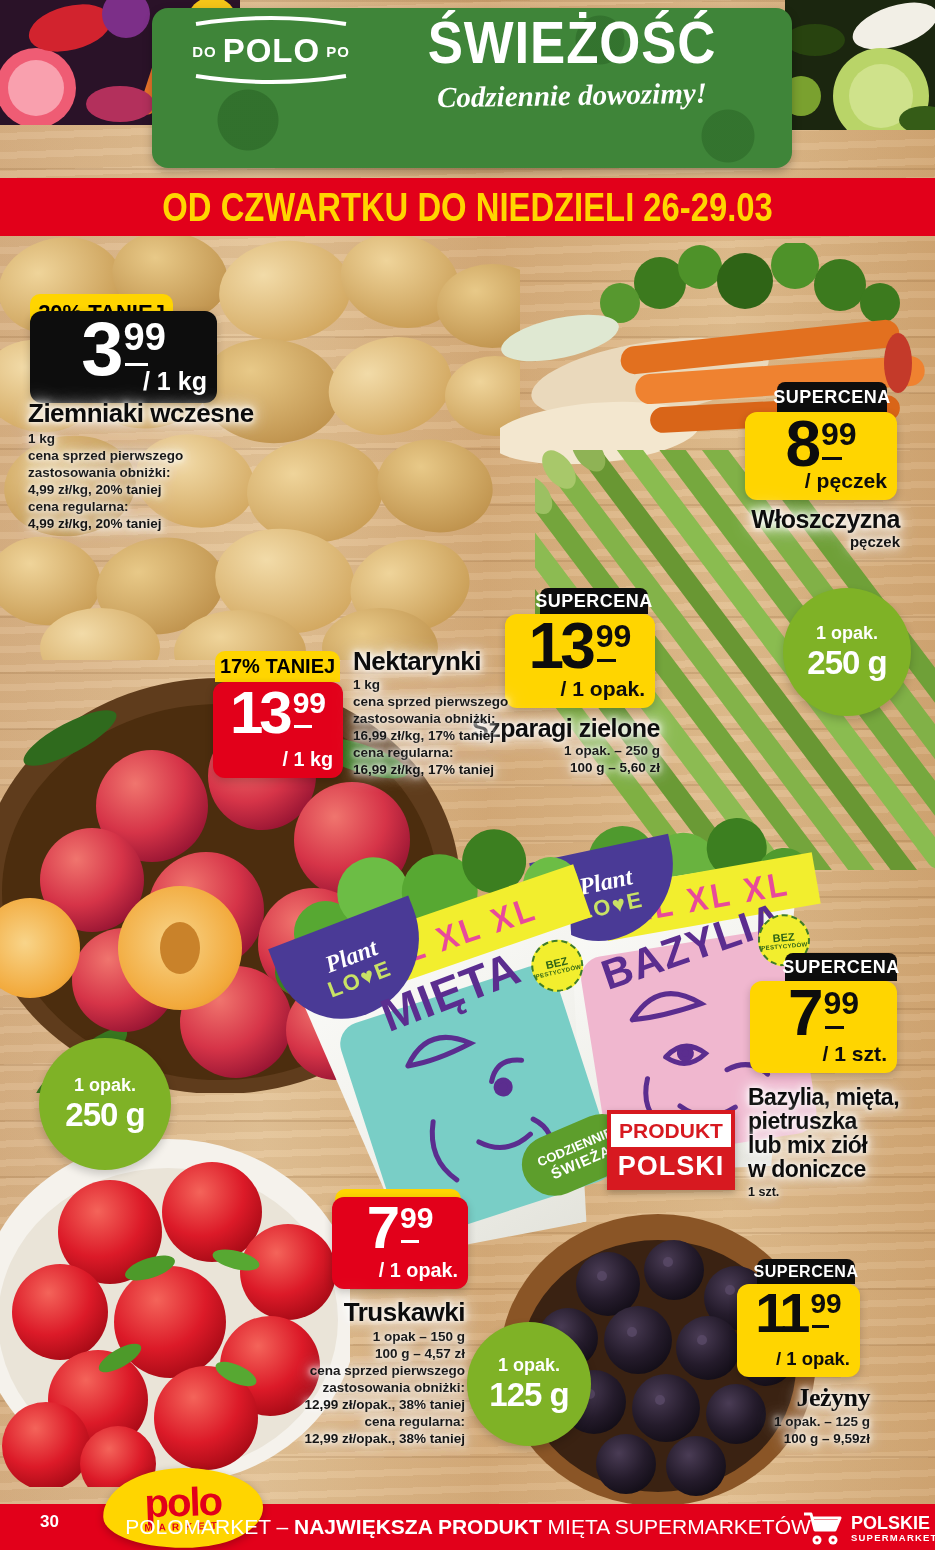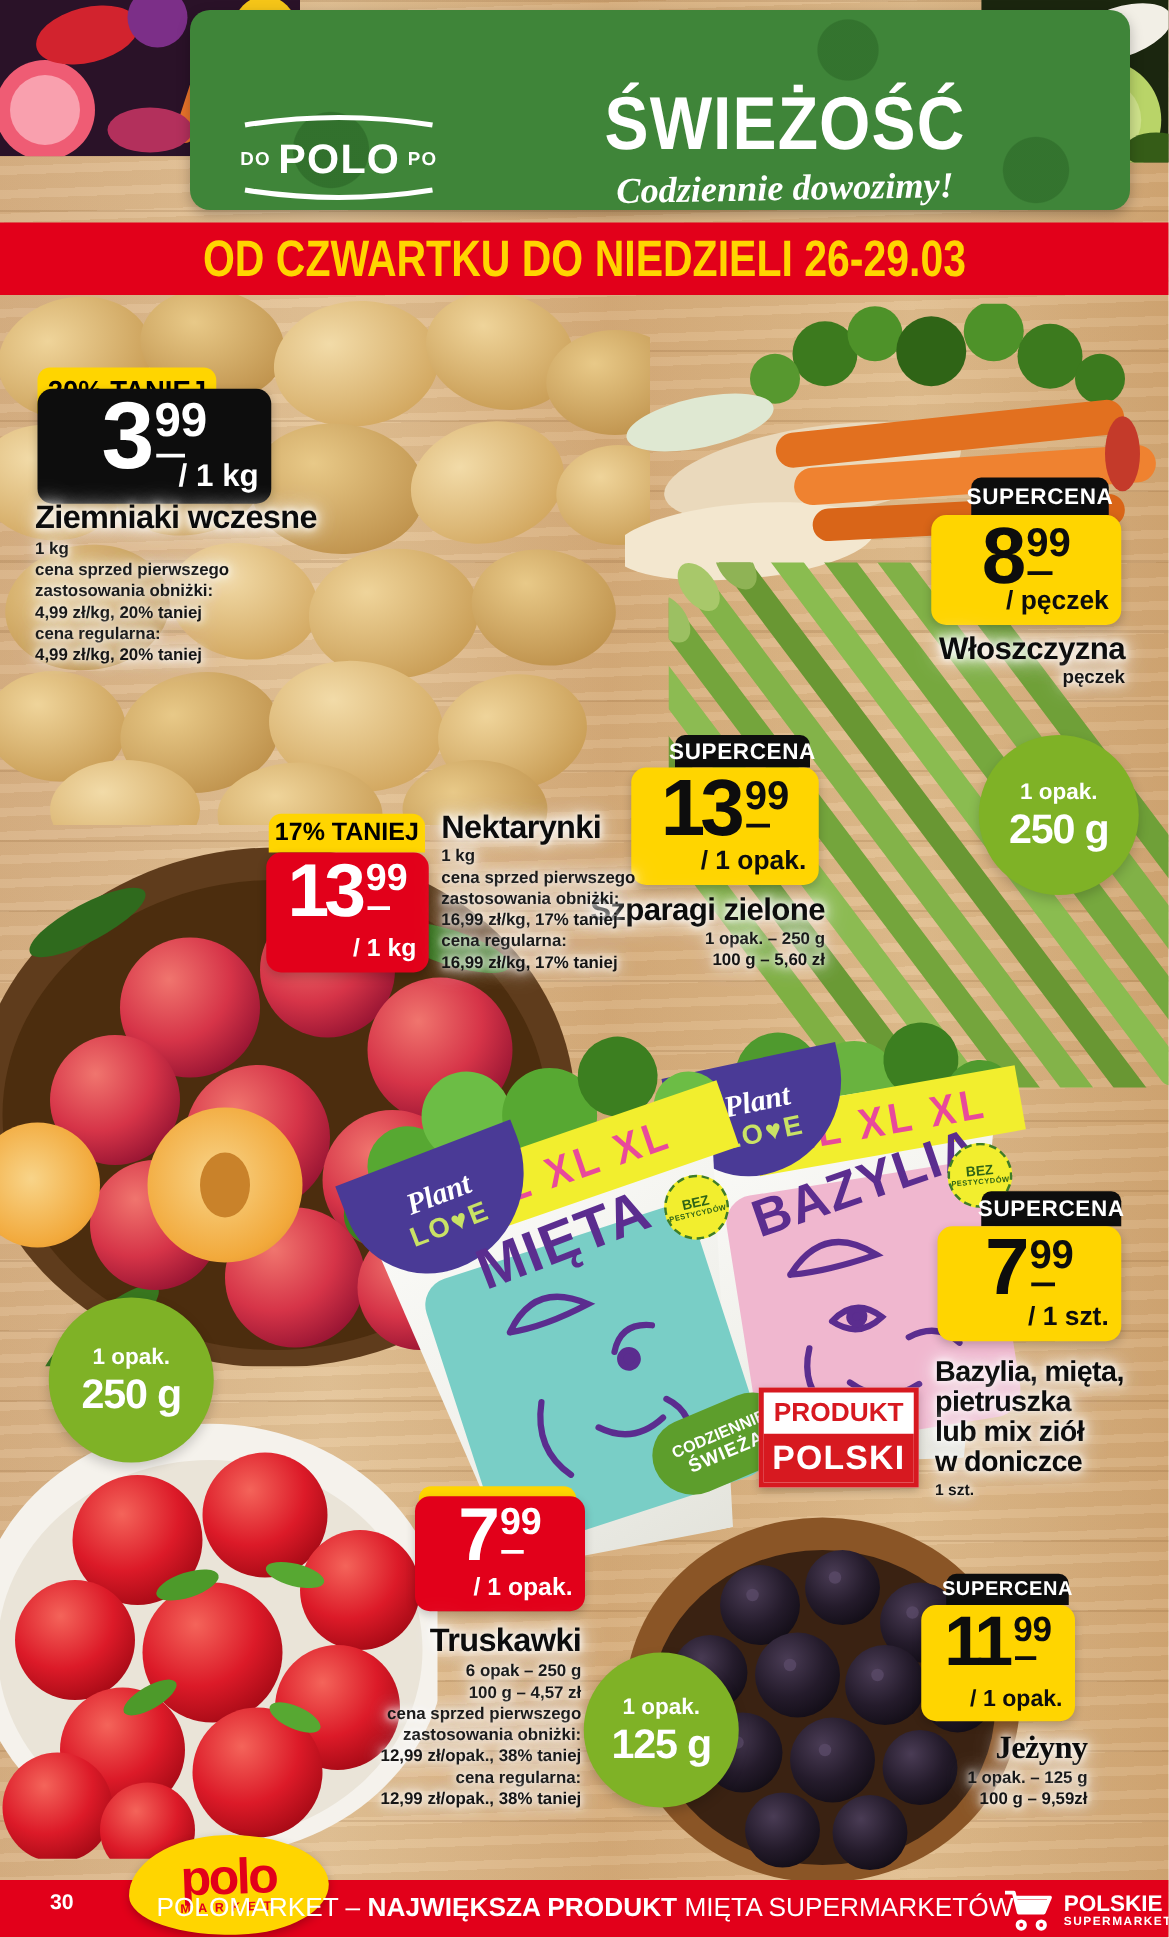--- a/index.html
+++ b/index.html
@@ -9,23 +9,23 @@
     background:
       repeating-linear-gradient(180deg, rgba(121,78,36,.16) 0 2px, rgba(255,255,255,0) 2px 56px),
       repeating-linear-gradient(178deg, rgba(255,255,255,.06) 0 7px, rgba(110,70,30,.05) 7px 19px),
       linear-gradient(90deg,#d8b184,#e4c498 28%,#d6ac7a 52%,#e1be8f 78%,#d2a774);
   }
   .abs { position:absolute; }
   .halo { text-shadow:0 0 5px #fff,0 0 9px #fff,0 0 15px rgba(255,255,255,.95),0 0 22px rgba(255,255,255,.8); }
 
   
   #strip-left, #strip-right { top:0; z-index:1; }
-  #green-banner { left:152px; top:8px; width:752px; height:160px; background:#3f8539;
+  #green-banner { left:152px; top:8px; width:640px; height:160px; background:#3f8539;
     border-radius:16px; z-index:3; box-shadow:0 4px 10px rgba(0,0,0,.25);
-    display:flex; align-items:flex-end; padding:0 18px 0 34px; color:#fff;
+    display:flex; align-items:flex-start; padding:0 18px 0 34px; color:#fff;
     background-image:radial-gradient(circle at 15% 70%, rgba(25,75,22,.35) 0 30px, rgba(0,0,0,0) 31px),
       radial-gradient(circle at 70% 20%, rgba(25,75,22,.3) 0 24px, rgba(0,0,0,0) 25px),
       radial-gradient(circle at 90% 80%, rgba(25,75,22,.3) 0 26px, rgba(0,0,0,0) 27px);}
   #stamp { position:relative; width:170px; height:84px; flex:0 0 auto; margin-right:14px; }
   #stamp .row { position:absolute; top:24px; left:0; width:170px; display:flex; align-items:center; justify-content:center; gap:6px; font-weight:800; }
   #stamp .sm { font-size:15px; letter-spacing:1px; }
   #stamp .lg { font-size:33px; letter-spacing:1px; }
   #banner-right { flex:1; text-align:center; }
   #fresh-title { font-size:60px; font-weight:800; letter-spacing:1px; transform:scaleX(.88); transform-origin:center; white-space:nowrap; }
   #fresh-sub { font-family:"Liberation Serif", serif; font-style:italic; font-weight:700; font-size:29px; margin-top:2px; transform:rotate(-1deg); }
@@ -478,21 +478,21 @@
     <span class="l2">250 g</span>
   </div>
   <div class="badge yellow" style="left:335px;top:1189px;width:126px;height:40px;font-size:19px;">38% TANIEJ</div>
   <div class="pricebox red" style="left:332px;top:1197px;width:136px;height:92px;--big:60px;">
     <span class="pint">7</span>
       <span class="pdec">99</span>
     <span class="punit">/ 1 opak.</span>
   </div>
   <div class="ptitle halo rightal" style="left:265px;top:1297px;width:200px;">Truskawki</div>
   <div class="pdetails halo rightal" style="left:225px;top:1328px;width:240px;">
-    <div>6 opak – 250 g</div>
+    <div>1 opak – 150 g</div>
     <div>100 g – 4,57 zł</div>
     <div>cena sprzed pierwszego</div>
     <div>zastosowania obniżki:</div>
     <div>12,99 zł/opak., 38% taniej</div>
     <div>cena regularna:</div>
     <div>12,99 zł/opak., 38% taniej</div>
   </div>
 
   <div class="gcircle" style="left:467px;top:1322px;width:124px;height:124px;">
     <span class="l1">1 opak.</span>

